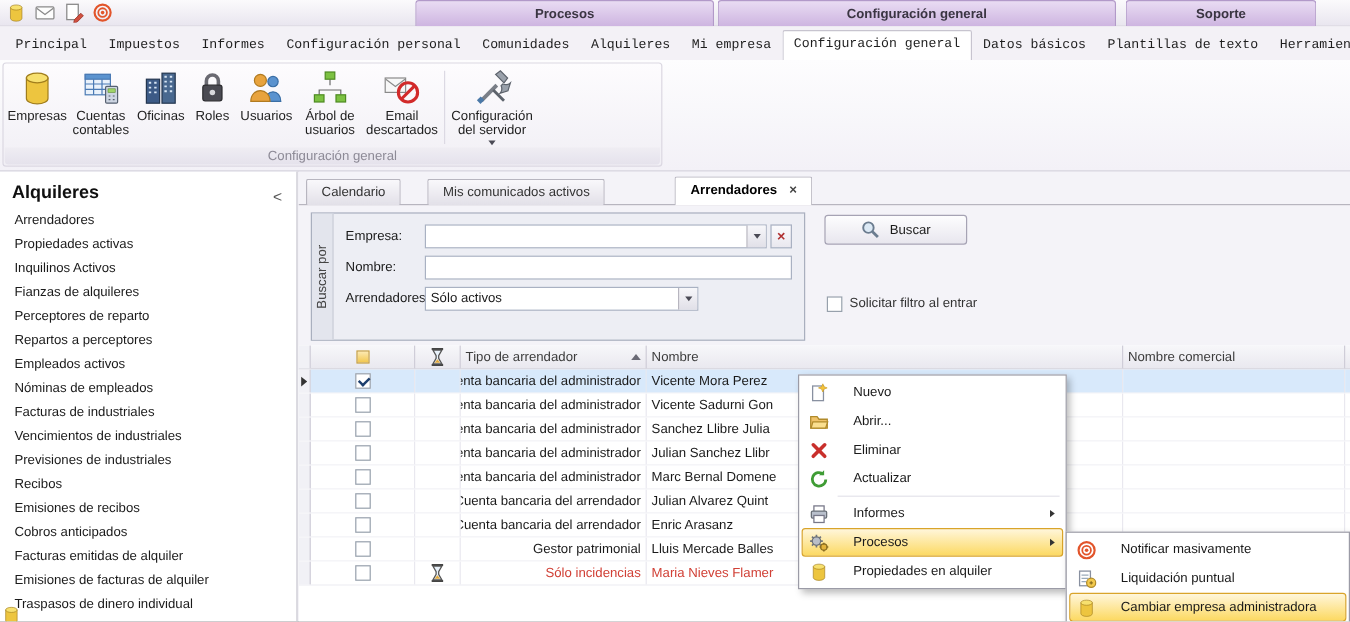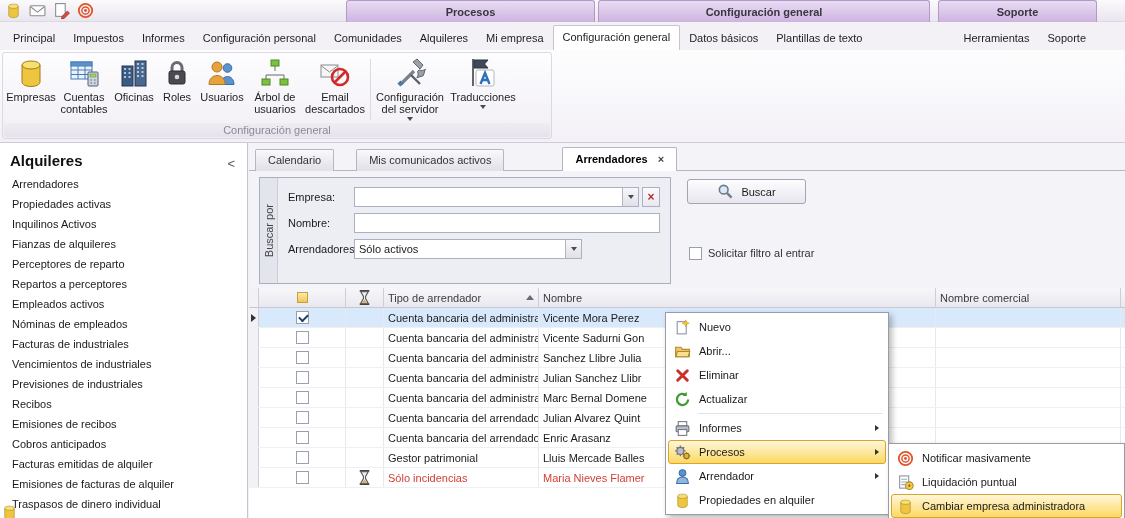--- a/index.html
+++ b/index.html
@@ -13,21 +13,21 @@
   .qat { position:absolute; left:5px; top:2px; display:flex; gap:7px; align-items:center; }
   .ic16 { width:17px; height:17px; display:block; }
   .ic32 { width:34px; height:32px; display:block; }
   .ctx { position:absolute; top:0; height:22px;
          background:linear-gradient(#e9dcf3,#cdb4e0); border:1px solid #b299c9; border-bottom:none;
          border-radius:3px 3px 0 0; display:flex; align-items:center; justify-content:center;
          font-weight:bold; color:#3a3542; }
 
   
   .tabrow { position:absolute; top:22px; left:0; right:0; height:28px; background:#f3f1f6;
-            display:flex; align-items:flex-end; padding:0 4px; }
+            display:flex; align-items:flex-end; padding:0 4px;font-family:Liberation Mono, monospace; }
   .tab { padding:5px 9px 6px; white-space:nowrap; color:#1e1e1e; }
   .tab.active { background:#fff; border:1px solid #c7c4cf; border-bottom:none;
                 border-radius:2px 2px 0 0; padding-bottom:7px; }
   .tab.push { margin-left:auto; }
 
   
   .ribbon { position:absolute; top:50px; left:0; right:0; height:93px;
             background:linear-gradient(#fdfdfe,#f3f1f7); border-bottom:1px solid #cfccd8; }
   .rgroup { position:absolute; left:2px; top:2px; width:550px; height:87px;
             border:1px solid #dbd8e2; border-radius:3px; background:linear-gradient(#fdfcfe,#f1eff5); }
@@ -95,21 +95,21 @@
   
   .grid { position:absolute; left:0; top:145px; right:0; bottom:0; background:#fff; }
   .ghead { display:flex; height:20px; background:linear-gradient(#f7f7fa,#e9e8ef);
            border-bottom:1px solid #c9c7d2; }
   .gh { border-right:1px solid #cfcdd8; display:flex; align-items:center; padding:0 4px;
         color:#3c3c3c; position:relative; white-space:nowrap; overflow:hidden; }
   .c-ind  { flex:0 0 10px; padding:0; background:#f1f1f6; border-right:1px solid #cfcdd8;
             display:flex; align-items:center; justify-content:center; }
   .c-chk  { flex:0 0 87px; justify-content:center; }
   .c-ico  { flex:0 0 38px; justify-content:center; }
-  .c-tipo { flex:0 0 155px; }
+  .c-tipo { flex:0 0 155px;justify-content:flex-end; }
   .c-nom  { flex:0 0 397px; }
   .c-com  { flex:0 0 185px; }
   .c-last { flex:1 1 auto; border-right:none; }
   .sort-tri { margin-left:auto; width:0; height:0; border-left:4px solid transparent;
               border-right:4px solid transparent; border-bottom:5px solid #6a6a75; }
   .cbh { width:11px; height:11px; border:1px solid #c79f3e; background:linear-gradient(#fce9b2,#f2c74e); }
   .grow { display:flex; height:20px; border-bottom:1px solid #efeff4; background:#fff; }
   .gc { border-right:1px solid #e9e8ef; padding:0 4px; display:flex; align-items:center;
         white-space:nowrap; overflow:hidden; }
   .grow .c-ind { border-right:1px solid #cfcdd8; }
@@ -117,21 +117,21 @@
   .grow.sel .c-ind { background:#f1f1f6; }
   .row-arrow { width:0; height:0; border-left:5px solid #333; border-top:4px solid transparent;
                border-bottom:4px solid transparent; }
   .red { color:#d14036; }
 
   
   .menu, .submenu { position:absolute; background:#fff; border:1px solid #9b9ba6; padding:2px;
                     box-shadow:3px 3px 6px rgba(0,0,0,.28); z-index:20; }
   .menu { left:665px; top:312px; width:224px; }
   .submenu { left:888px; top:443px; width:237px; z-index:22; }
-  .mi { display:flex; align-items:center; height:24px; gap:8px; padding:0 5px;
+  .mi { display:flex; align-items:center; height:24px; gap:20px; padding:0 5px;
         border:1px solid transparent; position:relative; }
   .mi .ic16 { flex:0 0 17px; }
   .mi.hl { background:linear-gradient(#fff6da,#fcd962); border-color:#d9a42a; border-radius:3px; }
   .sub-tri { position:absolute; right:6px; width:0; height:0; border-top:3.5px solid transparent;
              border-bottom:3.5px solid transparent; border-left:4.5px solid #333; }
   .msep { height:1px; background:#e4e3ea; margin:2px 3px 2px 30px; }
 </style>
 </head>
 <body>
 
@@ -332,27 +332,20 @@
               <use href="#sym-emailblock"></use>
             </svg>
           <span class="lbl">Email descartados</span>
         </div>
         <div class="vsep"></div>
         <div class="rbtn" style="width:72px">
           <svg class="ic32">
               <use href="#sym-tools"></use>
             </svg>
           <span class="lbl">Configuración del servidor</span>
-          <span class="dd-tri"></span>
-        </div>
-        <div class="rbtn" style="width:74px">
-          <svg class="ic32">
-              <use href="#sym-translate"></use>
-            </svg>
-          <span class="lbl">Traducciones</span>
           <span class="dd-tri"></span>
         </div>
       </div>
       <div class="rcap">Configuración general</div>
     </div>
   </div>
 
   <div class="sidebar">
     <div class="side-title">Alquileres</div>
     <div class="collapse">&lt;</div>
@@ -597,27 +590,20 @@
     </div>
     <div class="mi hl">
       <svg class="ic16">
           <use href="#sym-process"></use>
         </svg>
       <span>Procesos</span>
       <span class="sub-tri"></span>
     </div>
     <div class="mi">
       <svg class="ic16">
-          <use href="#sym-person"></use>
-        </svg>
-      <span>Arrendador</span>
-      <span class="sub-tri"></span>
-    </div>
-    <div class="mi">
-      <svg class="ic16">
           <use href="#sym-db"></use>
         </svg>
       <span>Propiedades en alquiler</span>
     </div>
   </div>
 
   <div class="submenu">
     <div class="mi">
       <svg class="ic16">
           <use href="#sym-broadcast"></use>

